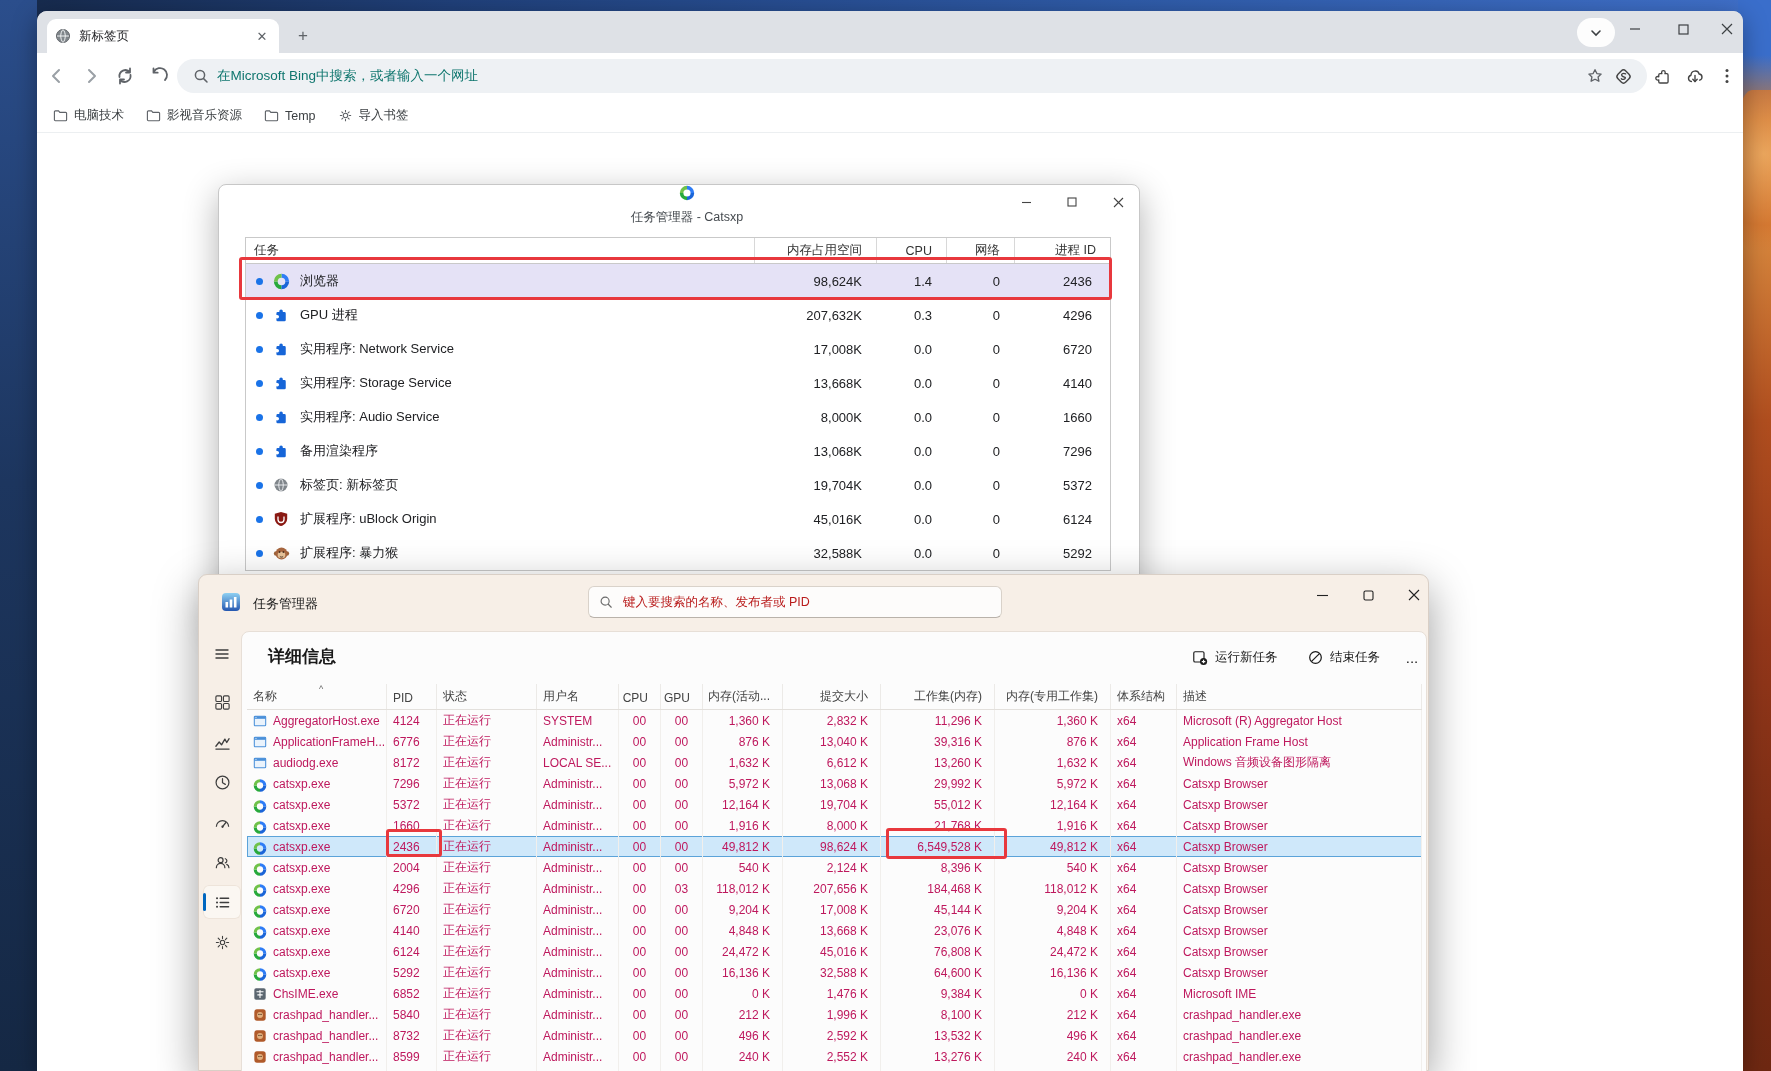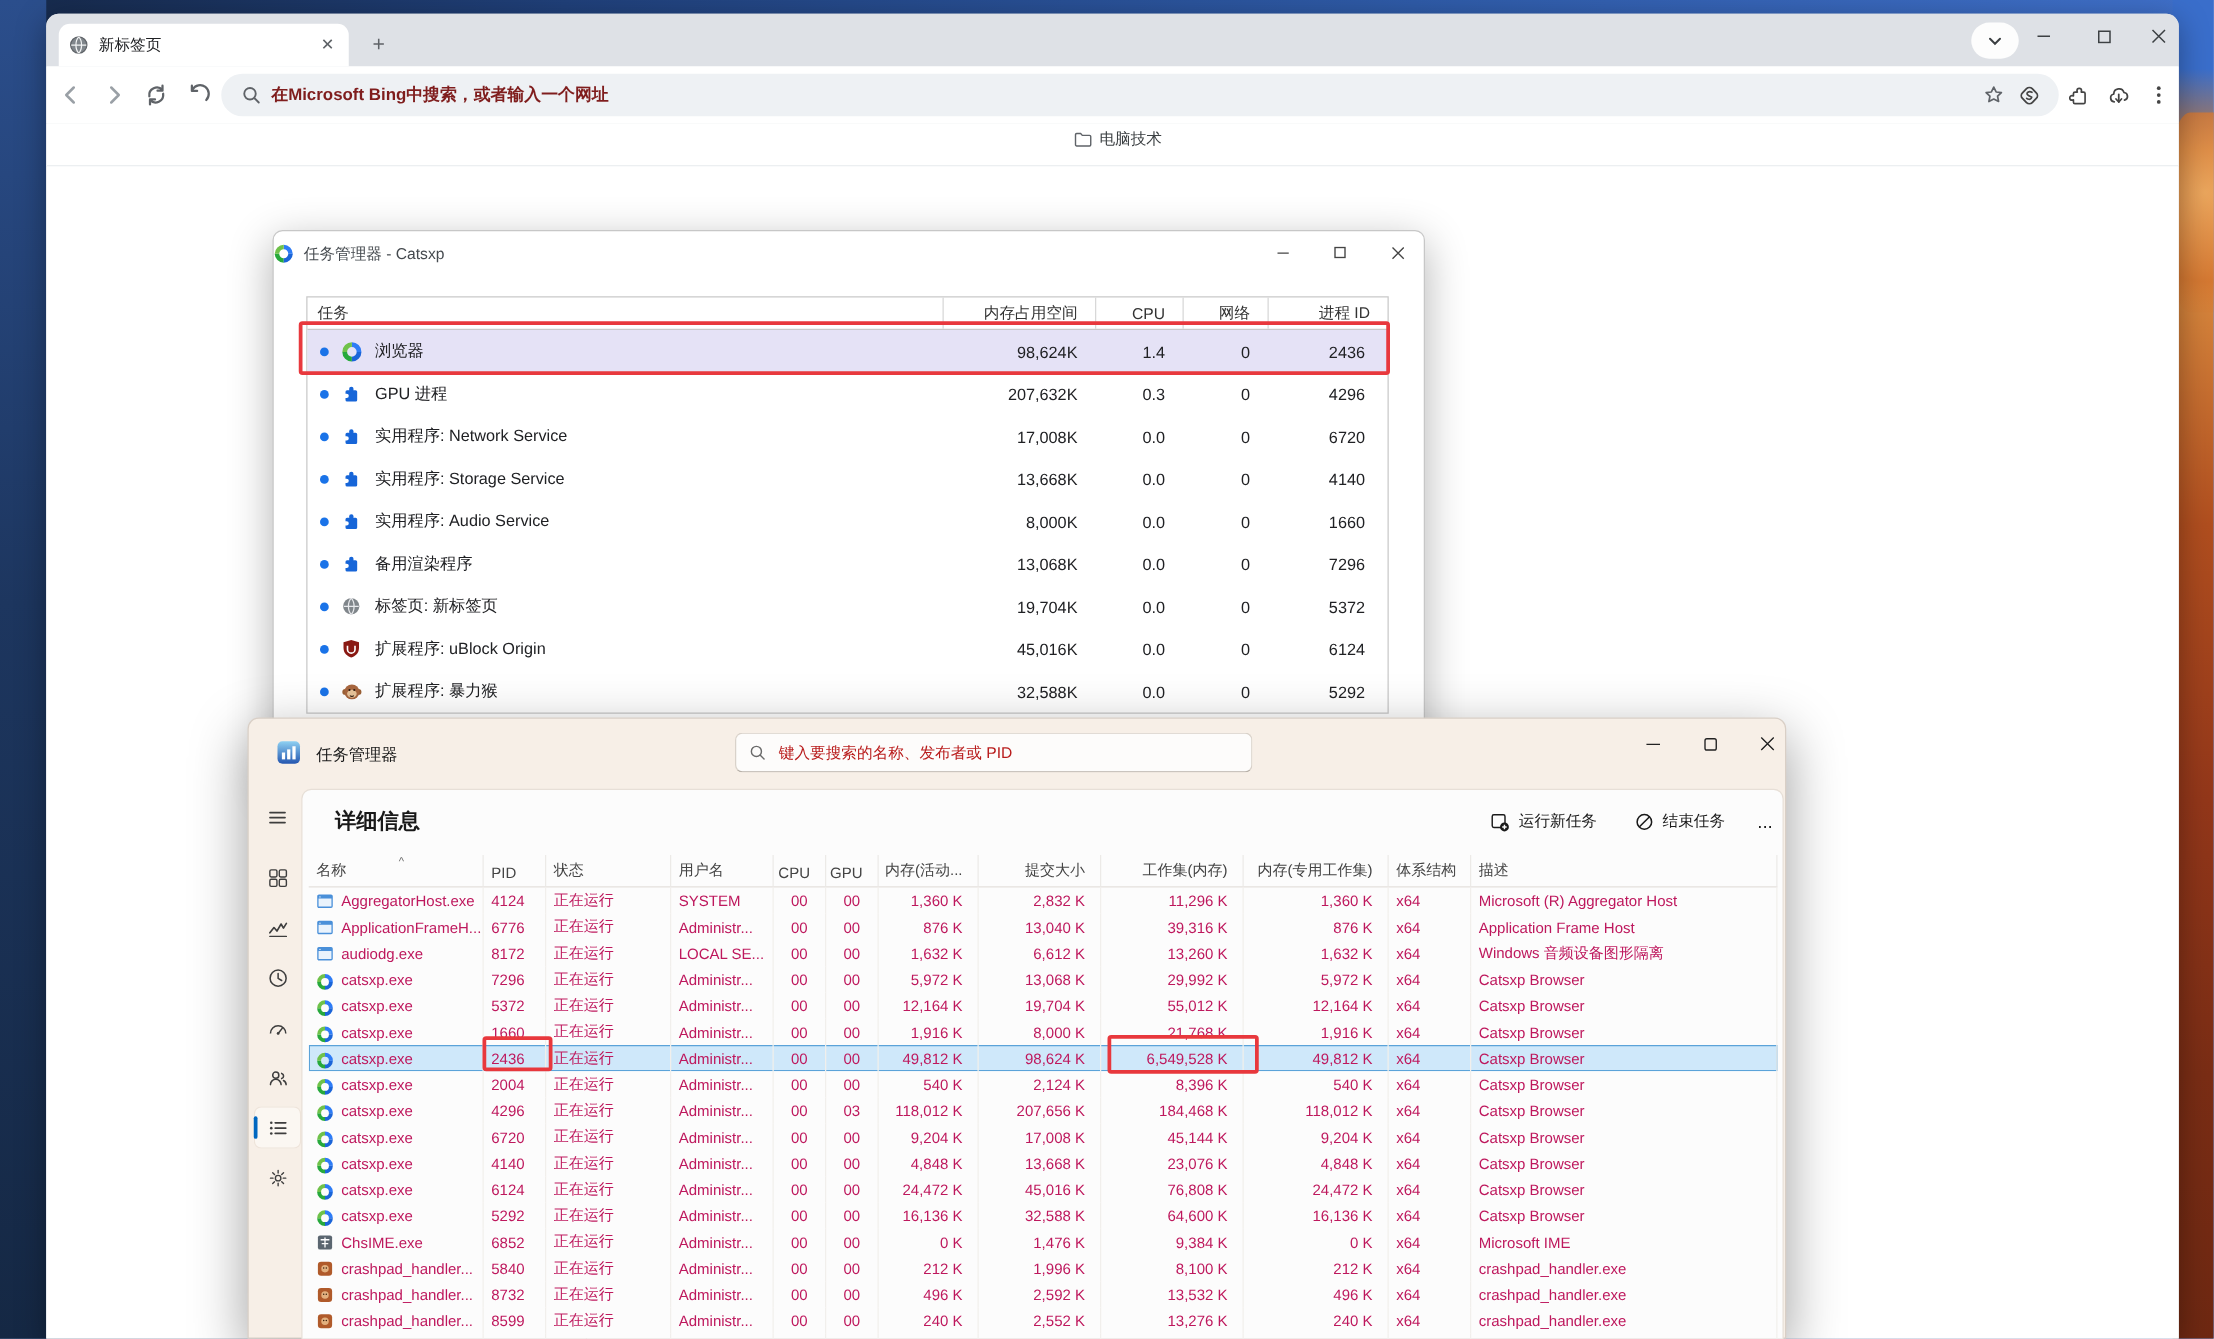--- a/index.html
+++ b/index.html
@@ -32,34 +32,34 @@
   #tab-search { position:absolute; left:1540px; top:7px; width:38px; height:29px; border-radius:15px; background:#fdfdfd;
     display:flex; align-items:center; justify-content:center; }
   .wctl { position:absolute; top:0; width:44px; height:36px; display:flex; align-items:center; justify-content:center; color:#3c4043; }
   #br-min { left:1576px; } #br-max { left:1624px; } #br-close { left:1668px; }
 
   #toolbar { position:relative; height:46px; background:#fff; display:flex; align-items:center; }
   .nav-ico { width:28px; height:28px; display:flex; align-items:center; justify-content:center; margin-left:6px; border-radius:50%; }
   #omnibox { position:absolute; left:140px; top:6px; width:1470px; height:34px; border-radius:17px; background:#eef1f4;
     display:flex; align-items:center; padding:0 10px; }
   #omnibox .q-ico { margin:0 8px 0 6px; }
-  #omnibox .q-text { font-size:13.5px; color:#7f1d1d; flex:1;font-weight:bold; }
+  #omnibox .q-text { font-size:13.5px; color:#0f766e; flex:1; }
   .omni-ico { width:28px; height:28px; display:flex; align-items:center; justify-content:center; }
   #ext-ico { position:absolute; left:1612px; top:9px; } #dl-ico { position:absolute; left:1644px; top:9px; }
   #kebab-ico { position:absolute; left:1676px; top:9px; }
 
   #bookmarks { position:relative; height:34px; background:#fff; display:flex; align-items:center; padding-left:8px; gap:6px;
-    border-bottom:1px solid #eceff1;flex-direction:column; }
+    border-bottom:1px solid #eceff1; }
   .bm { display:flex; align-items:center; gap:6px; padding:4px 8px; border-radius:6px; font-size:12.5px; color:#3c4043; }
   #page { position:absolute; left:0; top:122px; width:1706px; height:938px; background:#fff; }
 
   
   #ctm { left:218px; top:184px; width:922px; height:440px; border-radius:8px; border:1px solid #c7c7c7;
     box-shadow:0 10px 34px rgba(0,0,0,.30); background:#fff; }
-  #ctm-titlebar { height:36px; display:flex; align-items:center; padding-left:0; gap:8px; }
+  #ctm-titlebar { height:36px; display:flex; align-items:center; padding-left:16px; gap:8px;flex-direction:column; }
   #ctm-title { font-size:12.5px; color:#454a4f; }
   .ctm-ctl { position:absolute; top:0; width:38px; height:34px; display:flex; align-items:center; justify-content:center; color:#444; }
   #ctm-min { left:788px; } #ctm-max { left:834px; } #ctm-close { left:880px; }
 
   #ctm-table { position:absolute; left:26px; top:52px; width:866px; border:1px solid #c9c9c9; background:#fff; }
   .chead { display:grid; grid-template-columns:508px 122px 70px 68px 96px; height:26px; border-bottom:1px solid #c9c9c9; }
   .chead .hc { font-size:12.5px; color:#333; display:flex; align-items:center; padding:0 8px; border-left:1px solid #d8d8d8; }
   .chead .hc:first-child { border-left:none; }
   .chead .hc.r { justify-content:flex-end; padding-right:14px; }
   .crow { display:grid; grid-template-columns:508px 122px 70px 68px 96px; height:34px; align-items:center; font-size:13px; color:#202124; }

